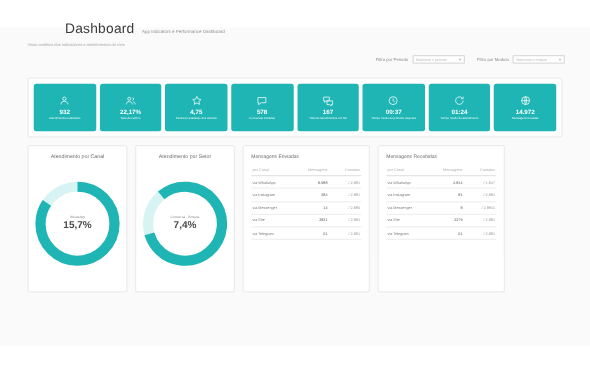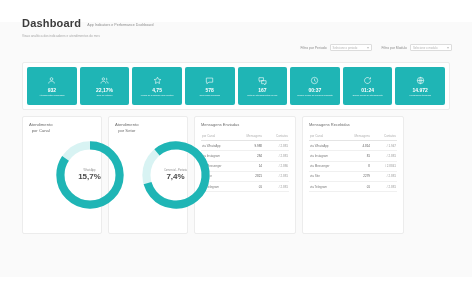--- a/index.html
+++ b/index.html
@@ -23,22 +23,22 @@
     background: #fafafa;
   }
   
   .header {
     position: absolute;
     left: 22px; top: 18px;
     width: 430px;
   }
   .title-row { display: flex; align-items: flex-end; gap: 6px; }
   .title {
-    font-size: 11px; font-weight: bold; color: #3b3b3b;
-    letter-spacing: .2px; line-height: 11px;
+    font-size: 11px; font-weight: normal; color: #3b3b3b;
+    letter-spacing: .2px; line-height: 11px; margin-left: 30px;
   }
   .subtitle {
     font-size: 3.6px; color: #8d8d8d; line-height: 6px;
     padding-bottom: 1px;
   }
   .desc {
     margin-top: 5px;
     font-size: 3.2px; color: #a9a9a9; line-height: 5px;
   }
   
@@ -107,21 +107,21 @@
   .panel {
     background: #ffffff;
     border: .5px solid #ececec;
     border-radius: 2px;
     padding: 5px 6px;
   }
   .panel-title {
     font-size: 4.2px; color: #6d6d6d; text-align: center;
     line-height: 6px; margin-bottom: 2px;
   }
-  .donut-panel { width: 80px; display: flex; flex-direction: row; }
+  .donut-panel { width: 80px; display: flex; flex-direction: column; }
   .donut-wrap {
     flex: 1; display: flex; align-items: center; justify-content: center;
     position: relative;
   }
   .donut { position: relative; width: 74px; height: 74px; }
   .donut svg { display: block; }
   .donut-center {
     position: absolute; left: 0; right: 0; top: 50%;
     transform: translateY(-50%);
     text-align: center;

